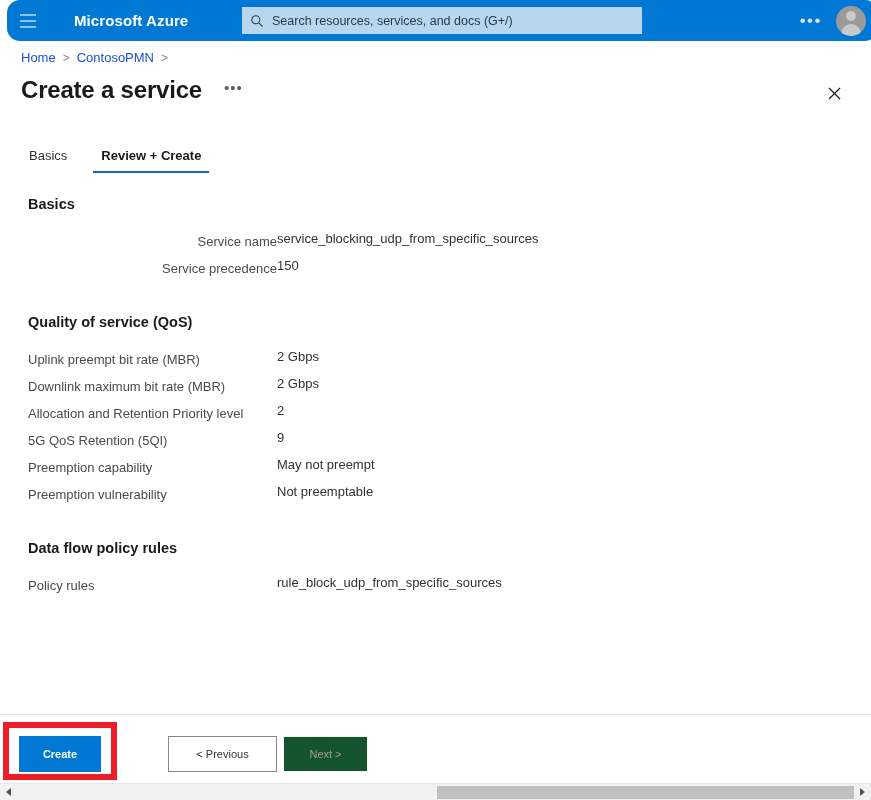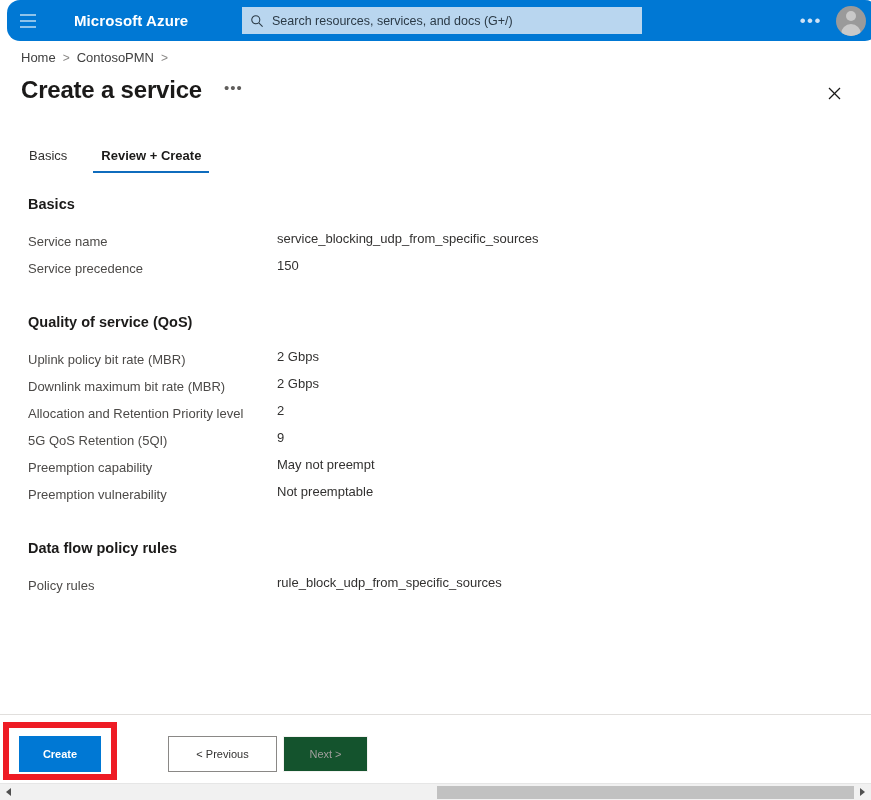--- a/index.html
+++ b/index.html
@@ -124,21 +124,21 @@
   .breadcrumb {
     position: absolute;
     top: 50px;
     left: 21px;
     font-size: 13px;
     display: flex;
     align-items: center;
     white-space: nowrap;
   }
   .breadcrumb a {
-    color: #404040;
+    color: #1d4ed8;
     text-decoration: none;
     cursor: pointer;
   }
   .bc-sep {
     color: #8a8886;
     margin: 0 7px;
     font-size: 12px;
   }
 
   
@@ -237,21 +237,21 @@
     padding-top: 3px;
     box-sizing: border-box;
   }
   .row-value {
     color: #323130;
     font-size: 13px;
     white-space: nowrap;
   }
 
   .sec-basics { margin-top: 0; }
-  .sec-basics .rows { margin-top: 19px; }
+  .sec-basics .rows { margin-top: 19px; text-align: right; }
   .sec-qos { margin-top: 29px; }
   .sec-qos .rows { margin-top: 19px; }
   .sec-policy { margin-top: 29px; }
   .sec-policy .rows { margin-top: 19px; }
 
   
   .footer-divider {
     position: absolute;
     left: 0;
     top: 714px;
@@ -434,21 +434,21 @@
         <div class="row-label">Service precedence</div>
         <div class="row-value">150</div>
       </div>
     </div>
   </div>
 
   <div class="sec-qos">
     <div class="section-title">Quality of service (QoS)</div>
     <div class="rows">
       <div class="row">
-        <div class="row-label">Uplink policy bit rate (MBR)</div>
+        <div class="row-label">Uplink preempt bit rate (MBR)</div>
         <div class="row-value">2 Gbps</div>
       </div>
       <div class="row">
         <div class="row-label">Downlink maximum bit rate (MBR)</div>
         <div class="row-value">2 Gbps</div>
       </div>
       <div class="row">
         <div class="row-label">Allocation and Retention Priority level</div>
         <div class="row-value">2</div>
       </div>

